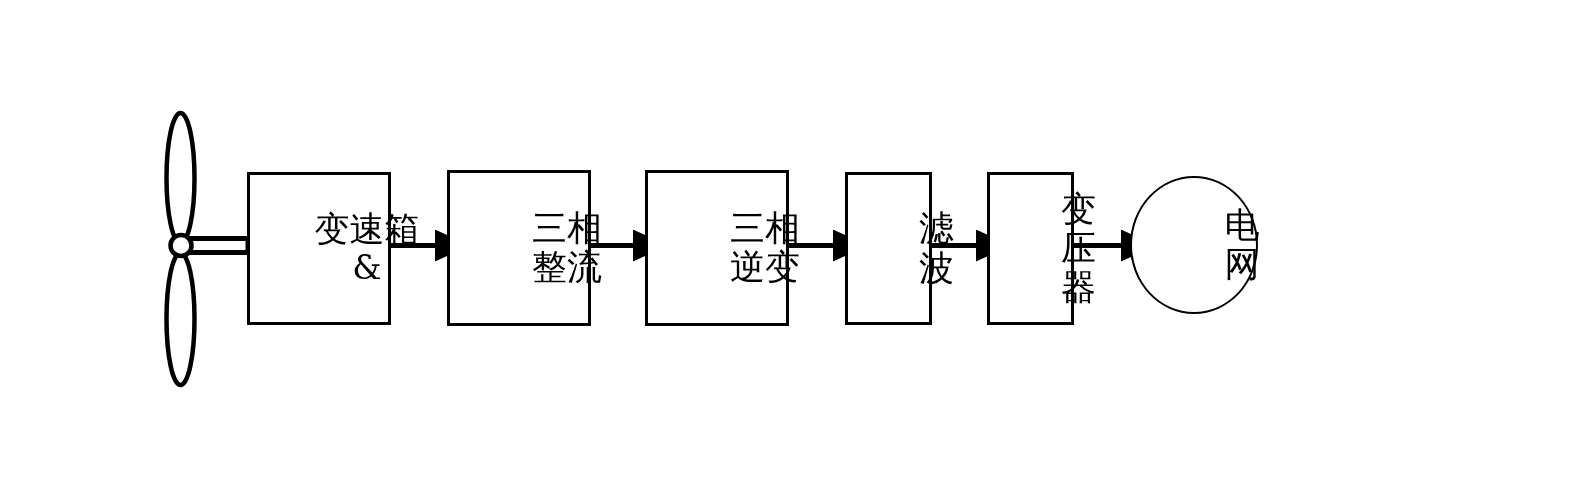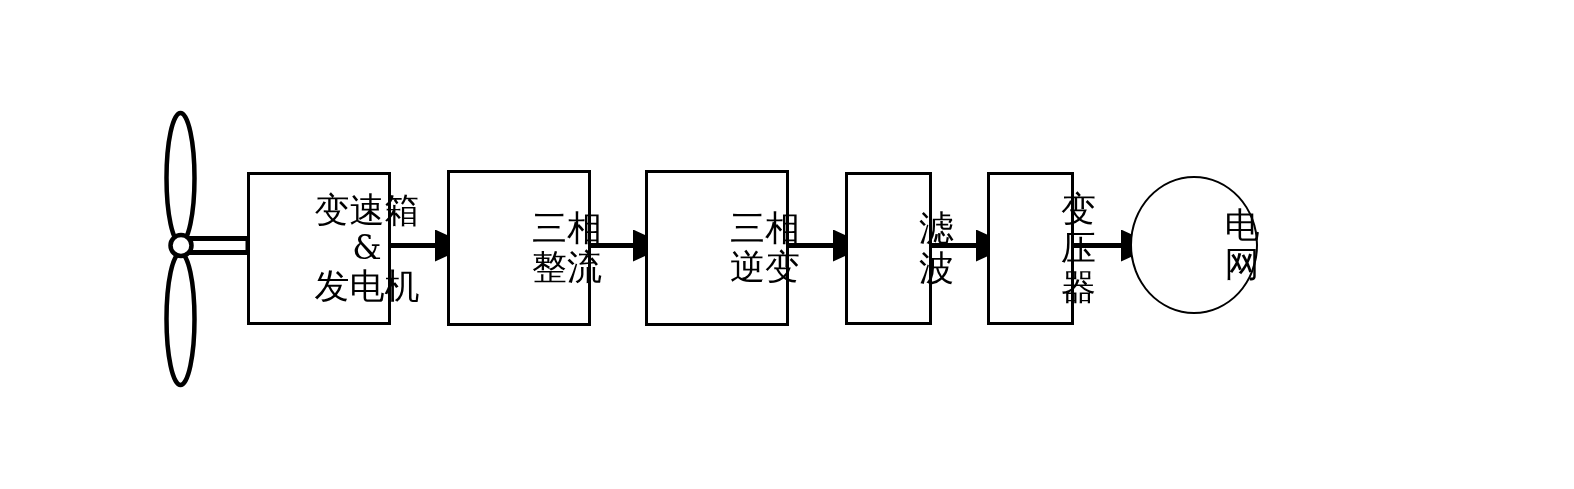--- a/index.html
+++ b/index.html
@@ -89,21 +89,20 @@
 
     <line x1="932" y1="245.5" x2="977" y2="245.5" stroke="#000000" stroke-width="5" marker-end="url(#solid-arrowhead)"></line>
 
     <line x1="1074" y1="245.5" x2="1122" y2="245.5" stroke="#000000" stroke-width="5" marker-end="url(#solid-arrowhead)"></line>
   </svg>
 
   <div class="node-shape" style="left:247px; top:172px; width:144px; height:153px;"></div>
   <div class="box-label" style="left:247px; top:172px; width:144px; height:153px;">
     <span>变速箱</span>
     <span class="amp-line">&amp;</span>
-    <span>发电机</span>
   </div>
 
   <div class="node-shape" style="left:447px; top:170px; width:144px; height:156px;"></div>
   <div class="box-label" style="left:447px; top:170px; width:144px; height:156px;">
     <span>三相</span>
     <span>整流</span>
   </div>
 
   <div class="node-shape" style="left:645px; top:170px; width:144px; height:156px;"></div>
   <div class="box-label" style="left:645px; top:170px; width:144px; height:156px;">

